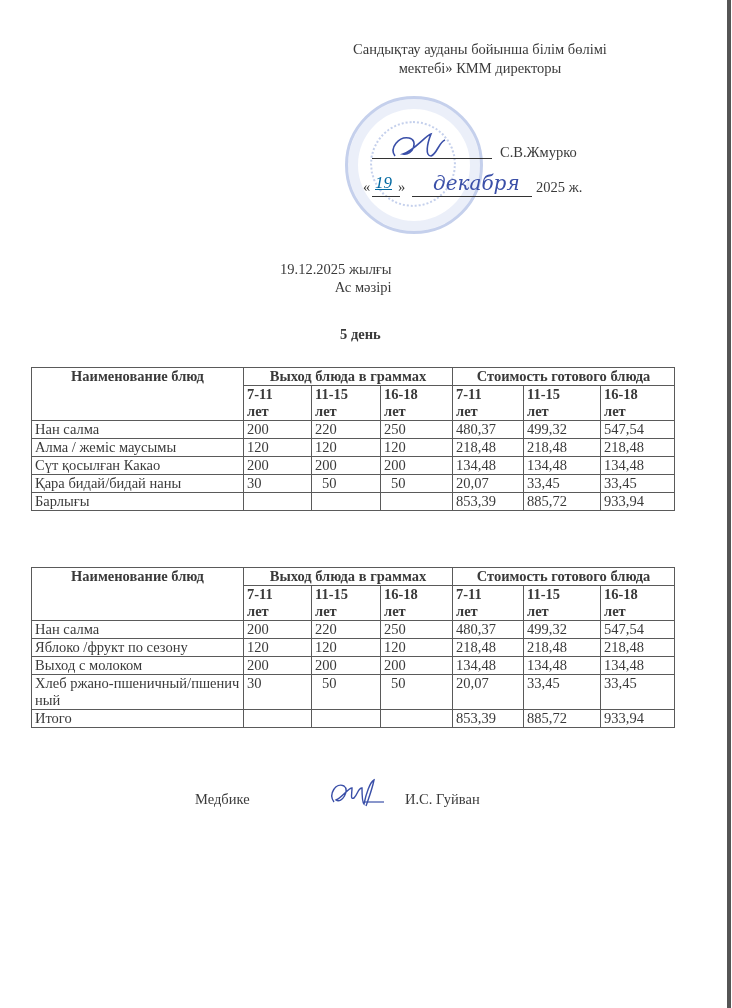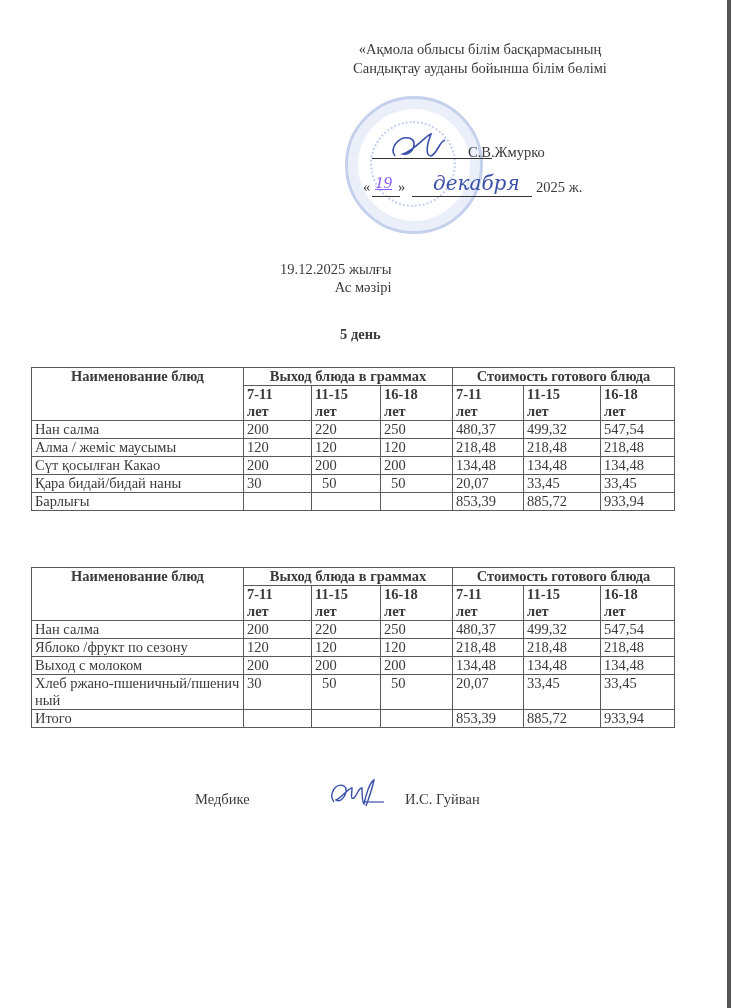--- a/index.html
+++ b/index.html
@@ -56,33 +56,33 @@
       position: absolute;
       border-bottom: 1px solid #333;
       height: 0;
     }
     .signature {
       position: absolute;
       pointer-events: none;
     }
     .dir-name {
       position: absolute;
-      left: 468px;
+      left: 500px;
       top: 144px;
       font-size: 14.5px;
     }
     .date-line {
       position: absolute;
       left: 363px;
       top: 179px;
       font-size: 14.5px;
       white-space: nowrap;
     }
     .date-line .quote-open { position: absolute; left: 0; top: 0; }
-    .date-line .day { position: absolute; left: 12px; top: -6px; color: #8b5cf6; font-style: italic; font-size: 17px; text-decoration: underline; }
+    .date-line .day { position: absolute; left: 12px; top: -6px; color: #0369a1; font-style: italic; font-size: 17px; text-decoration: underline; }
     .date-line .quote-close { position: absolute; left: 35px; top: 0; }
     .date-line .month { position: absolute; left: 70px; top: -8px; color: #3a4fa8; font-style: italic; font-size: 20px; font-family: "DejaVu Serif", serif; }
     .date-line .year { position: absolute; left: 173px; top: 0; }
     .menu-date {
       position: absolute;
       left: 280px;
       top: 260px;
       font-size: 14.5px;
       line-height: 18px;
       text-align: center;
@@ -128,22 +128,22 @@
       top: 791px;
       font-size: 14.5px;
     }
   </style>
 </head>
 <body>
 
 <div class="scan-edge"></div>
 
 <div class="approval">
-  <span class="line">«Ақмола облысы білім басқармасының</span>
   <span class="line">Сандықтау ауданы бойынша білім бөлімі</span>
+  <span class="line">мектебі»  КММ директоры</span>
 </div>
 
 <div class="stamp">
   <div class="stamp-inner"></div>
 </div>
 
 <div class="sig-line" style="left:372px; top:158px; width:120px;"></div>
 <svg class="signature" style="left:385px; top:128px;" width="80" height="36" viewBox="0 0 80 36">
   <path d="M10 28 C 4 20, 14 8, 24 10 C 34 12, 28 28, 18 26 C 30 22, 40 8, 46 6 C 42 16, 40 28, 46 28 C 52 26, 54 14, 60 12" fill="none" stroke="#3a4fa8" stroke-width="1.6"></path>
 </svg>

